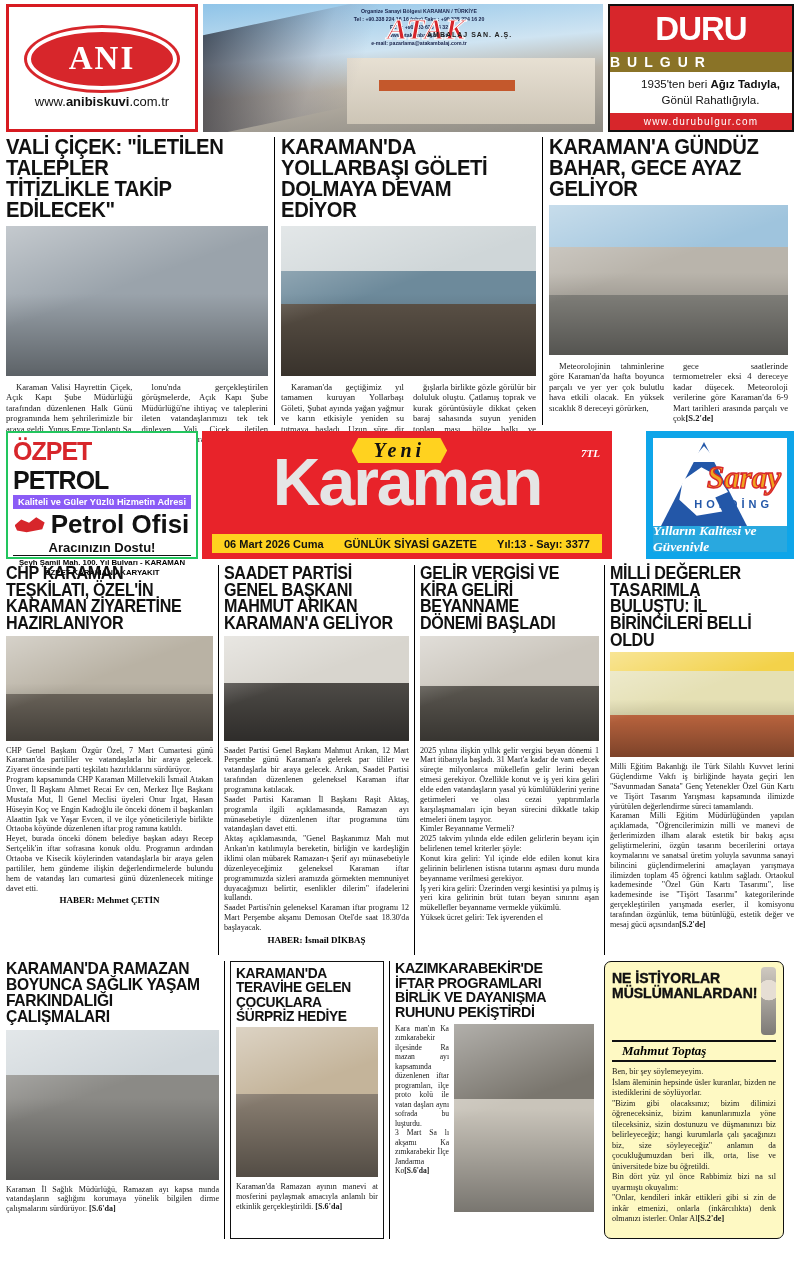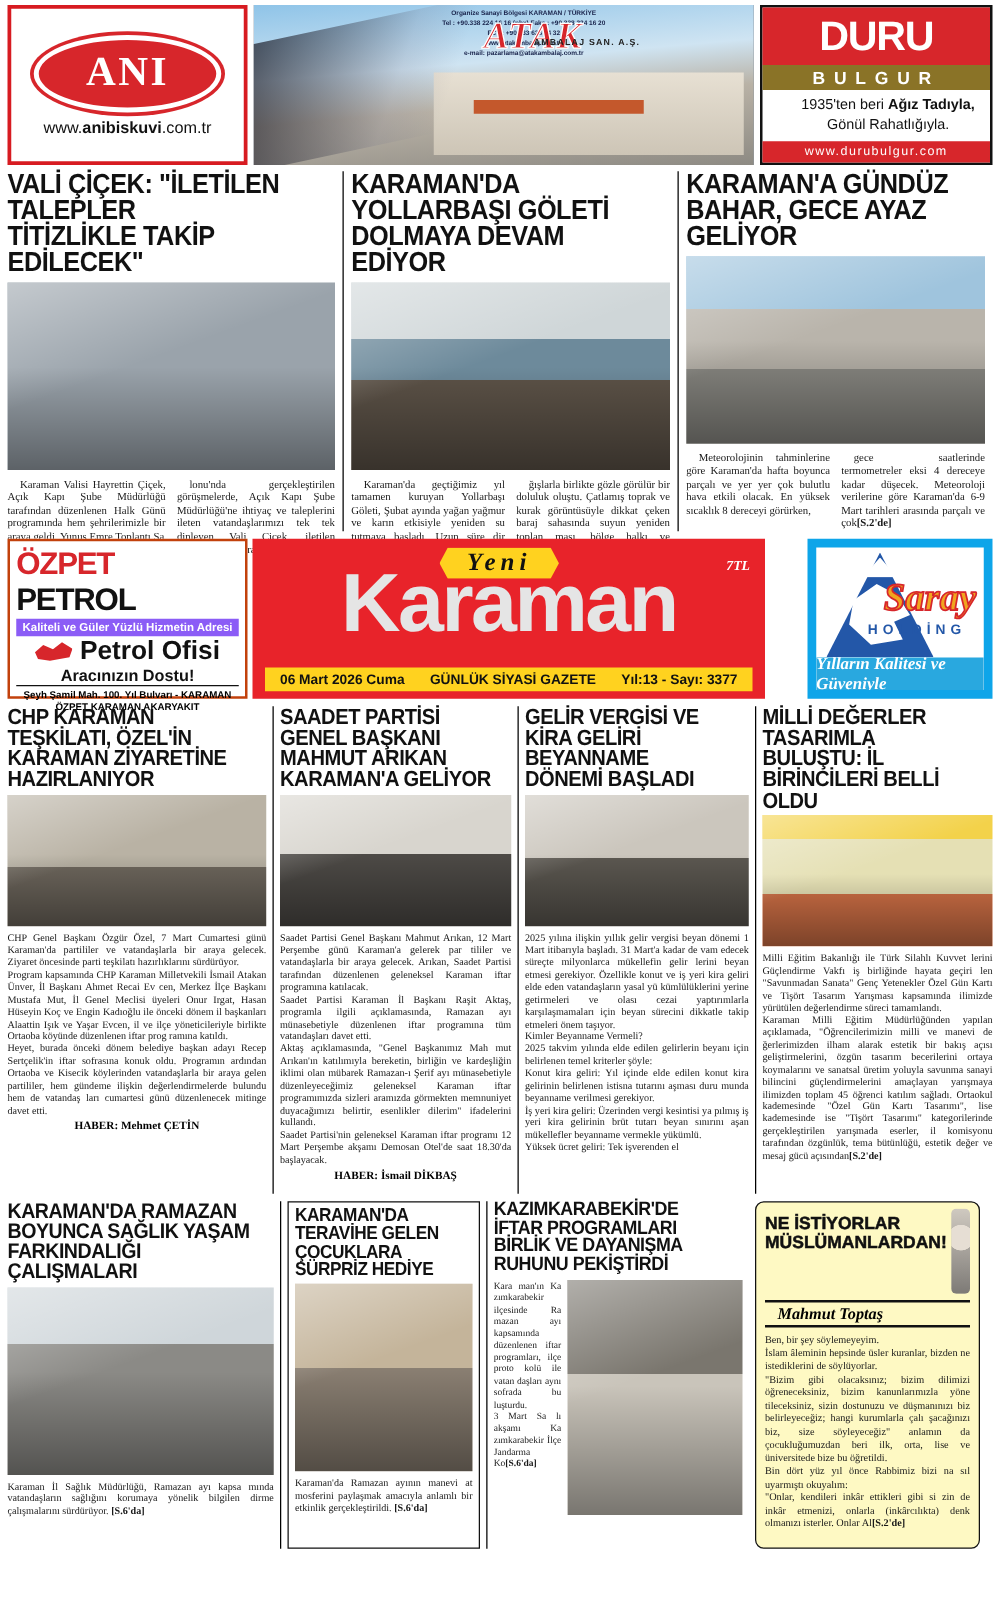--- a/index.html
+++ b/index.html
@@ -75,52 +75,52 @@
     font-size:30px; color:#d7262b; -webkit-text-stroke:1px #fff; letter-spacing:1px;
   }
   .atak-sub { position:absolute; left:56%; top:21%;
     font-family:"Liberation Sans", sans-serif; font-size:7px; font-weight:700; color:#222; letter-spacing:1px; }
   .atak-contact { position:absolute; left:28%; top:2%; width:52%; text-align:center;
     font-family:"Liberation Sans", sans-serif; font-size:5.2px; line-height:1.55; color:#18224a; font-weight:700; }
 
   .ad-duru { width:186px; border:2px solid #111; background:#fff; display:flex; flex-direction:column; }
   .duru-top { background:#d7262b; height:46px; display:flex; align-items:center; justify-content:center; }
   .duru-top span { font-family:"Liberation Sans", sans-serif; font-weight:700; font-size:33px; color:#fff; letter-spacing:-1px; }
-  .duru-mid { background:#8a7327; height:20px; display:flex; align-items:center; justify-content:center; }
+  .duru-mid { background:#8a7327; height:20px; display:flex; align-items:center; }
   .duru-mid span { font-family:"Liberation Sans", sans-serif; font-weight:700; font-size:14px; color:#fff; letter-spacing:7px; }
   .duru-slogan { flex:1; display:flex; flex-direction:column; align-items:center; justify-content:center;
     font-family:"Liberation Sans", sans-serif; font-size:11.5px; color:#111; line-height:1.35; text-align:center;padding-left:19px; }
   .duru-slogan b { font-weight:700; }
   .duru-url { background:#d7262b; height:17px; display:flex; align-items:center; justify-content:center;
     font-family:"Liberation Sans", sans-serif; font-size:10px; color:#fff; letter-spacing:1.2px; }
 
   
   .leadrow { display:flex; margin-top:5px; height:288px; }
   .lead { padding:0 6px; }
   .lead:first-child { padding-left:0; }
   .lead + .lead { border-left:1px solid #000; }
   .lead h2 { font-size:22px; margin-bottom:5px; }
   .lead .ph { height:150px; margin-bottom:6px; }
   .lead .cols { column-count:2; column-gap:9px; font-size:8.6px; line-height:1.23; }
   .lead .cols p { text-indent:10px; }
   .ref { font-weight:700; font-family:"Liberation Serif", serif; }
 
   
   .masthead { display:flex; margin-top:6px; height:128px; gap:4px; }
-  .ozpet { width:192px; border:2px solid #c2410c; background:#fff; padding:4px 5px;
+  .ozpet { width:192px; border:2px solid #22c55e; background:#fff; padding:4px 5px;
     display:flex; flex-direction:column; align-items:center; justify-content:space-between; }
   .ozpet-t { font-family:"Liberation Sans", sans-serif; font-weight:900; font-size:25px; letter-spacing:-1px; }
   .ozpet-t .r { color:#d7262b; }
   .ozpet-t .k { color:#111; }
   .ozpet-bar { background:#8b5cf6; color:#fff; width:100%; text-align:center;
     font-family:"Liberation Sans", sans-serif; font-weight:700; font-size:9.2px; padding:2px 0; }
   .po-row { display:flex; align-items:center; gap:6px; }
   .po-mark { width:30px; height:17px; background:#d7262b;
     clip-path: polygon(0% 55%, 22% 20%, 48% 40%, 72% 8%, 100% 38%, 92% 78%, 40% 95%, 8% 86%); }
-  .po-txt { font-family:"Liberation Sans", sans-serif; font-weight:700; font-size:21px; color:#111; }
+  .po-txt { font-family:"Liberation Sans", sans-serif; font-weight:700; font-size:26px; color:#111; }
   .ozpet-slogan { font-family:"Liberation Sans", sans-serif; font-weight:700; font-size:13px; color:#111; }
   .ozpet-addr { border-top:1px solid #111; width:100%; text-align:center; padding-top:2px;
     font-family:"Liberation Sans", sans-serif; font-weight:700; font-size:7.8px; line-height:1.3; }
 
   .flag { flex:1; background:#e8232a; position:relative; }
   .flag-yeni { position:absolute; left:50%; transform:translateX(-58%); top:7px;
     background:#ffd21f; color:#111; font-family:"Liberation Serif", serif; font-style:italic; font-weight:700;
     font-size:20px; padding:1px 22px; letter-spacing:4px;
     clip-path: polygon(7% 0%, 93% 0%, 100% 50%, 93% 100%, 7% 100%, 0% 50%); }
   .flag-name { position:absolute; left:0; right:0; top:18px; text-align:center;

